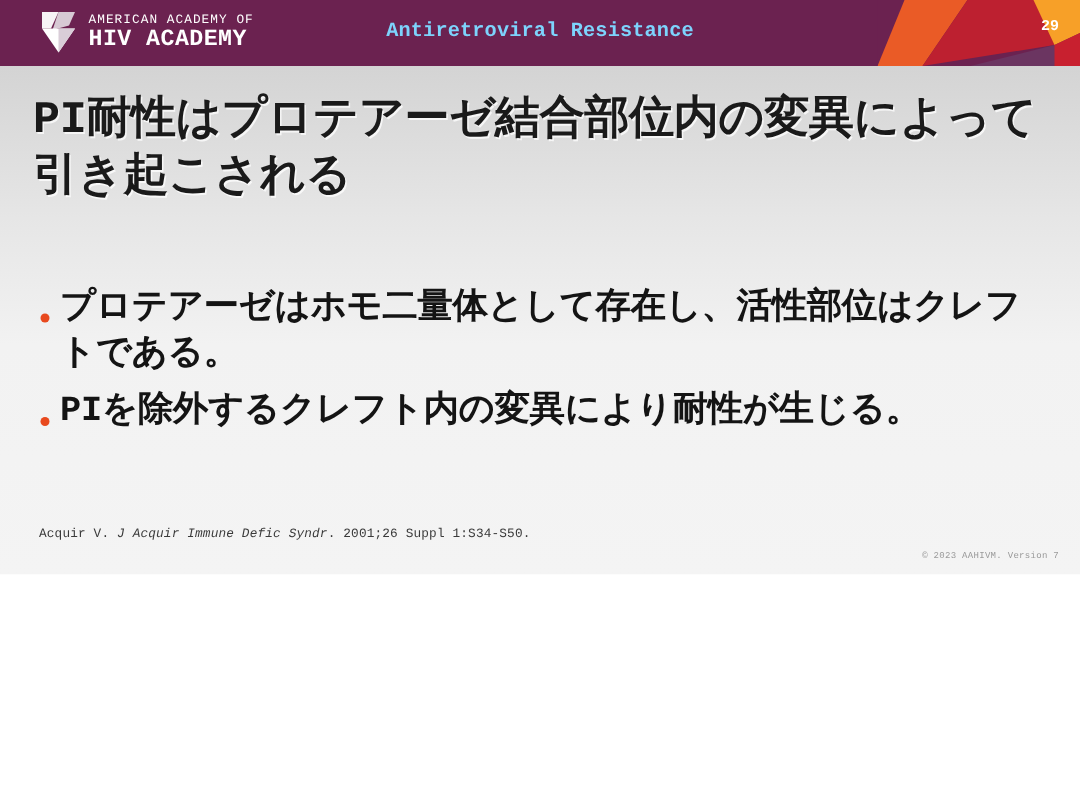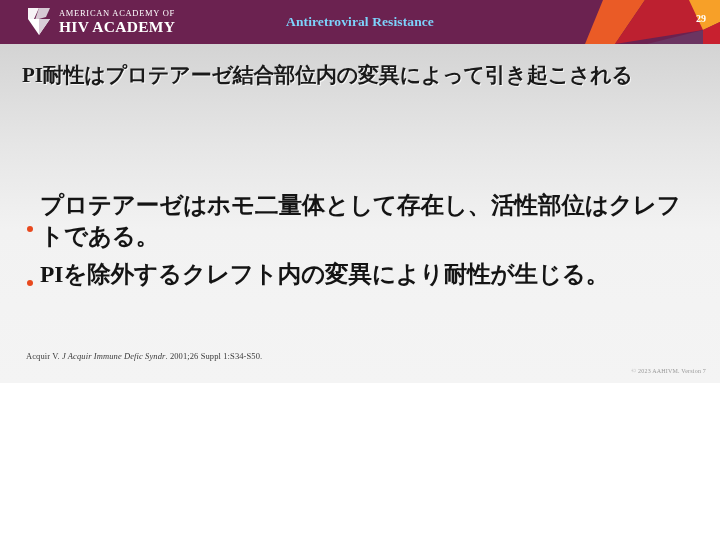--- a/index.html
+++ b/index.html
@@ -7,21 +7,21 @@
     margin: 0;
     padding: 0;
     background: #ffffff;
   }
   .slide {
     position: relative;
     width: 720px;
     height: 383px;
     overflow: hidden;
     background: linear-gradient(to bottom, #c9c9c9 0%, #d4d4d4 12%, #e6e6e6 38%, #f2f2f2 60%, #f4f4f4 100%);
-    font-family: Liberation Serif, serif;
+    font-family: Liberation Mono, monospace;
   }
 
   
   .header {
     position: absolute;
     top: 0; left: 0;
     width: 720px;
     height: 44px;
     background: #6b2250;
     overflow: hidden;
@@ -89,37 +89,37 @@
     z-index: 5;
   }
 
   
   .title {
     position: absolute;
     left: 22px;
     top: 62px;
     width: 676px;
     color: #1a1a1a;
-    font-size: 21px;
+    font-size: 30px;
     font-weight: 700;
     line-height: 1.28;
     letter-spacing: -0.2px;
     text-shadow: 1px 1px 0 rgba(255,255,255,0.75);
   }
 
   
   .body {
     position: absolute;
     left: 20px;
     top: 190px;
     width: 684px;
   }
   .bullet {
     display: flex;
-    align-items: center;
+    align-items: flex-start;
     margin-bottom: 7px;
   }
   .bullet-dot {
     flex: none;
     width: 20px;
     padding-top: 12px;
     text-align: center;
   }
   .bullet-dot i {
     display: inline-block;

